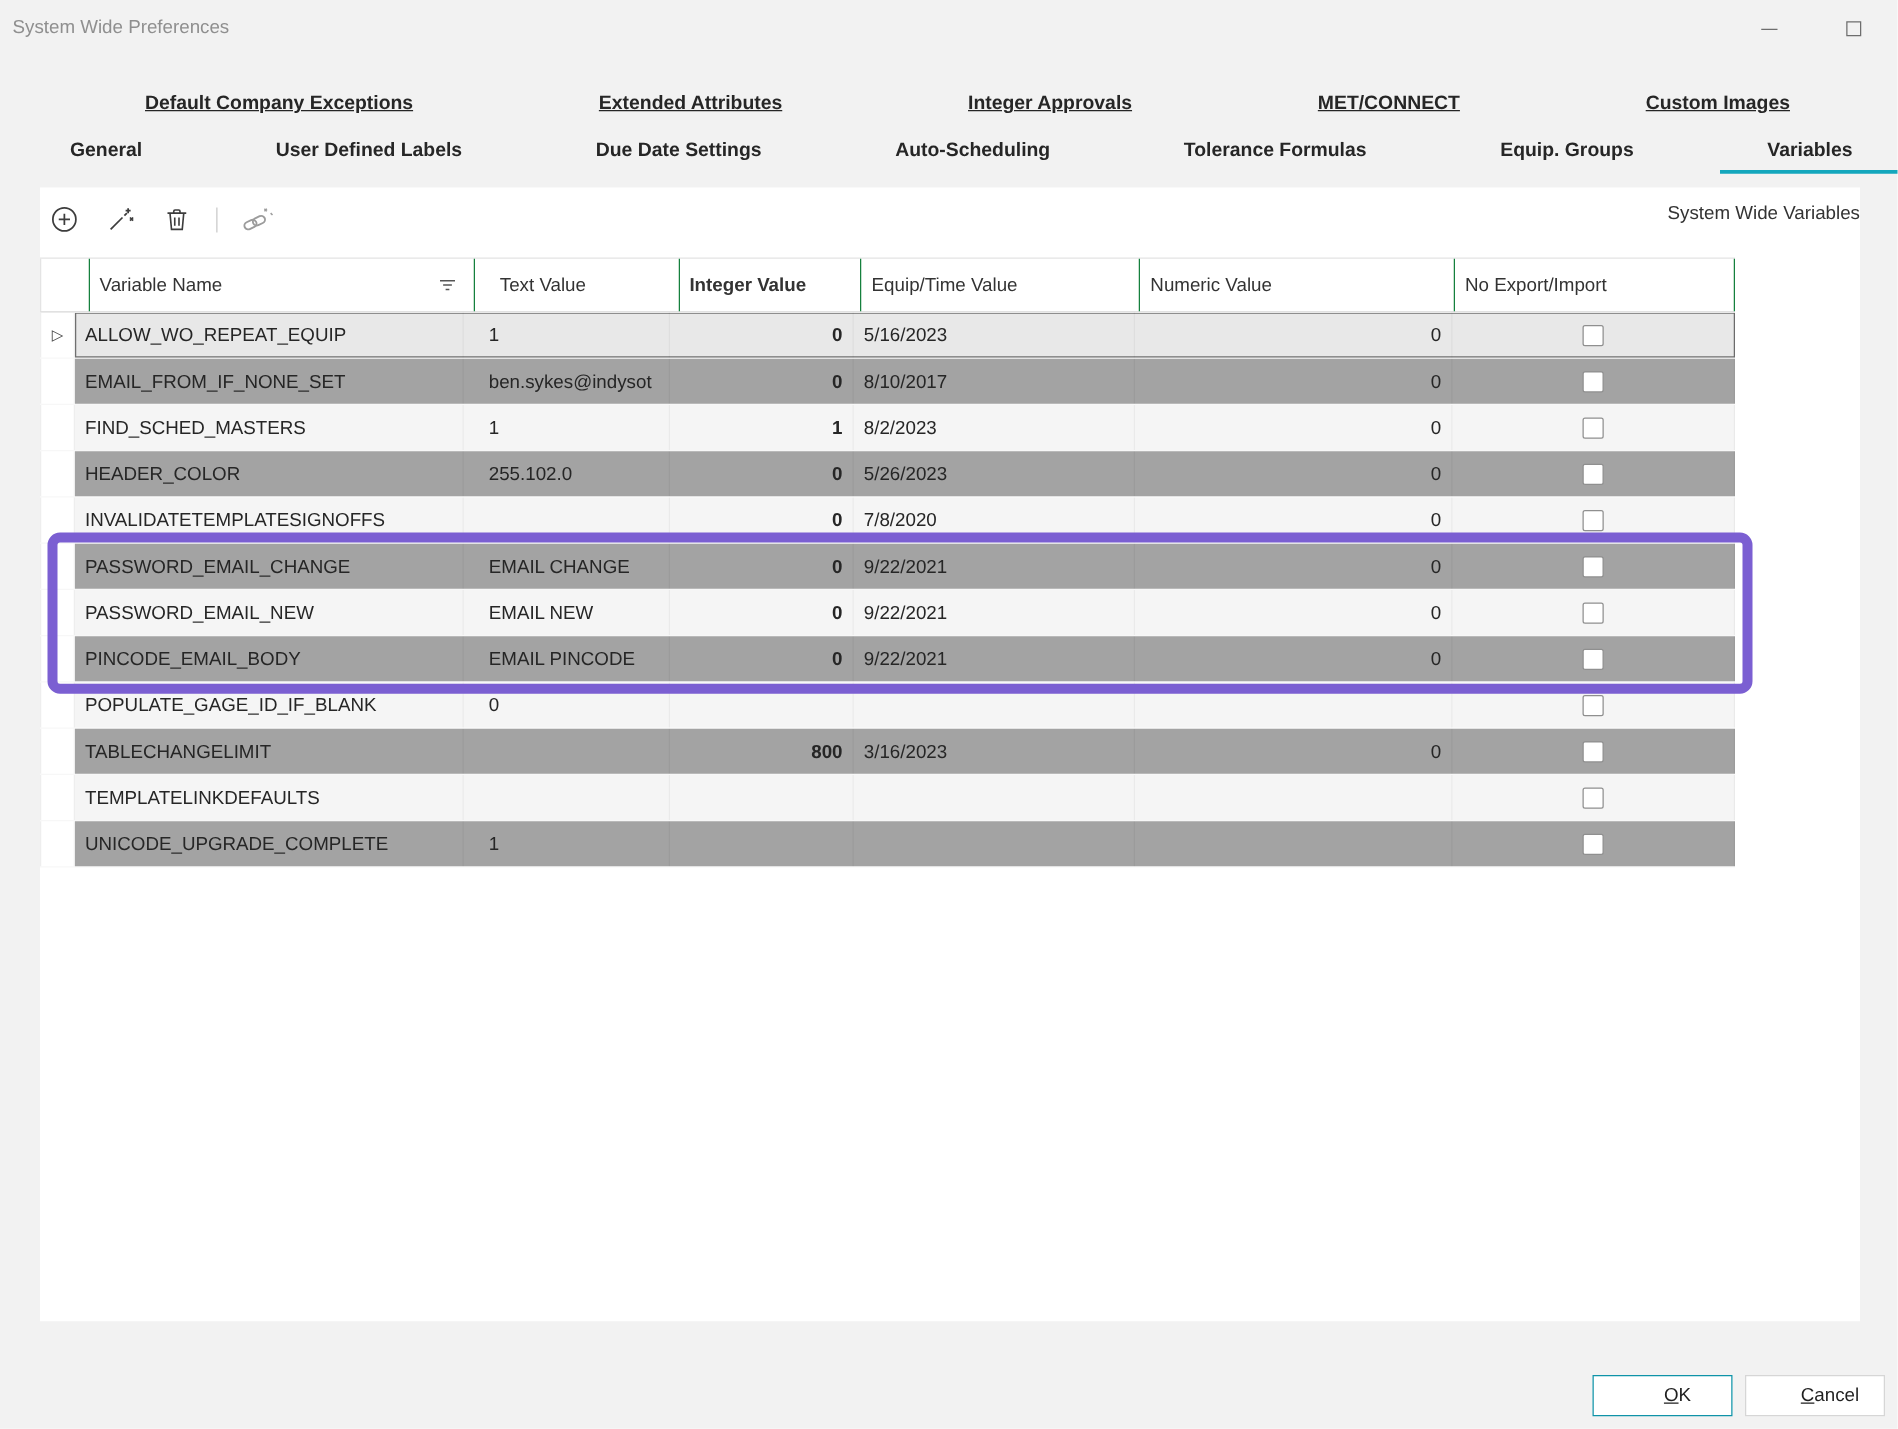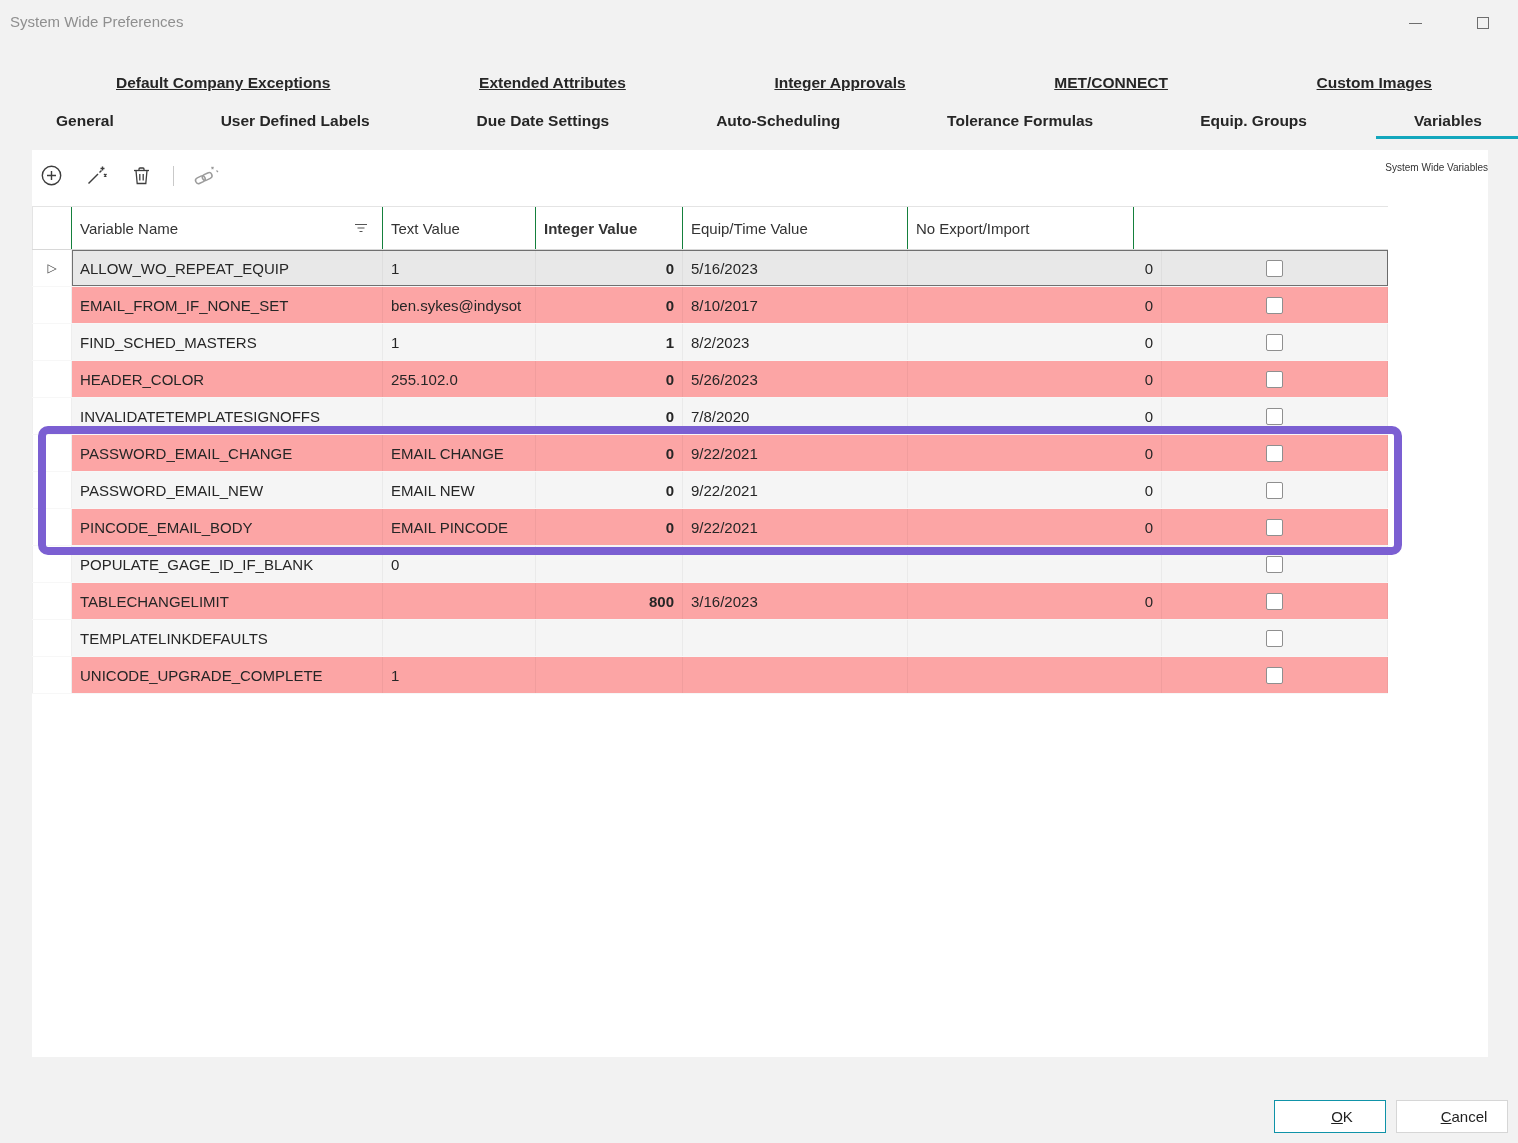--- a/index.html
+++ b/index.html
@@ -25,36 +25,36 @@
   .tabs1 { position:absolute; top:72px; left:112px; right:82px; display:flex; justify-content:space-between;text-decoration:underline; }
   .tabs2 { position:absolute; top:110px; left:52px; right:32px; display:flex; justify-content:space-between; }
   .tab { font-size:15.5px; font-weight:bold; color:#262626; position:relative; padding:2px 4px; white-space:nowrap; cursor:default; }
   .tab.selected::after { content:""; position:absolute; left:-34px; right:-34px; bottom:-7px; height:3px; background:#14a7bd; }
 
   
   .panel { position:absolute; left:32px; top:150px; width:1456px; height:907px; background:#ffffff; }
   .toolbar { position:absolute; left:38px; top:162px; display:flex; align-items:center; gap:18px; }
   .tool { width:27px; height:27px; display:flex; align-items:center; justify-content:center; cursor:default; }
   .tsep { width:1px; height:20px; background:#c9c9c9; }
-  .panel-label { position:absolute; top:162px; right:30px; font-size:10px; color:#333; }
+  .panel-label { position:absolute; top:162px; right:30px; font-size:15px; color:#333; }
 
   
   .table { position:absolute; left:32px; top:206px; width:1356px; font-size:15px; }
-  .w0{width:40px;} .w1{width:311px;} .w2{width:153px;} .w3{width:147px;font-weight:bold;}
+  .w0{width:40px;} .w1{width:311px;} .w2{width:153px;margin-left:12px;} .w3{width:147px;font-weight:bold;}
   .w4{width:225px;} .w5{width:254px;} .w6{width:226px;}
 
   .thead { display:flex; height:44px; background:#fff; border-top:1px solid #e4e4e4; border-bottom:1px solid #d8d8d8; }
   .th { display:flex; align-items:center; padding:0 8px; border-right:1px solid #15803d; color:#333; white-space:nowrap; overflow:hidden; }
   .th.selhead { border-left:1px solid #e4e4e4; padding:0; }
   .sorticon { margin-left:auto; margin-right:6px; display:flex; align-items:center; }
 
   .tbody {}
   .trow { display:flex; height:37px; border-bottom:1px solid rgba(0,0,0,0.03); }
   .selcell { width:40px; display:flex; align-items:center; justify-content:center; border-left:1px solid #eeeeee; border-right:1px solid #eeeeee; color:#444; font-size:12px; }
-  .cells { display:flex; flex:1; background:#fca5a5; }
+  .cells { display:flex; flex:1; background:#a3a3a3; }
   .trow.shade .cells { background:#f5f5f5; }
   .trow.selected .cells { background:#e8e8e8; box-shadow: inset 0 0 0 1px #707070; text-align: right; }
   .cell { display:flex; align-items:center; padding:0 8px; border-right:1px solid rgba(0,0,0,0.045); overflow:hidden; white-space:nowrap; }
   .cell.right { justify-content:flex-end; }
   .cell.center { justify-content:center; }
   .checkbox { width:17px; height:17px; border:1px solid #8f8f8f; border-radius:2px; background:#fff; display:inline-block; }
 
   
   .annotation { position:absolute; left:38px; width:1364px; border:8px solid #7b5fd2; border-radius:10px; pointer-events:none; z-index:5; }
 
@@ -154,20 +154,23 @@
     </div>
     <div class="th w2">
         <span>Text Value</span>
       </div>
     <div class="th w3">
         <span>Integer Value</span>
       </div>
     <div class="th w4">
         <span>Equip/Time Value</span>
       </div>
+    <div class="th w5">
+        <span>Numeric Value</span>
+      </div>
     <div class="th w6">
         <span>No Export/Import</span>
       </div>
   </div>
   <div class="tbody">
       <div class="trow selected">
         <div class="selcell">
           <span>▷</span>
         </div>
         <div class="cells">

